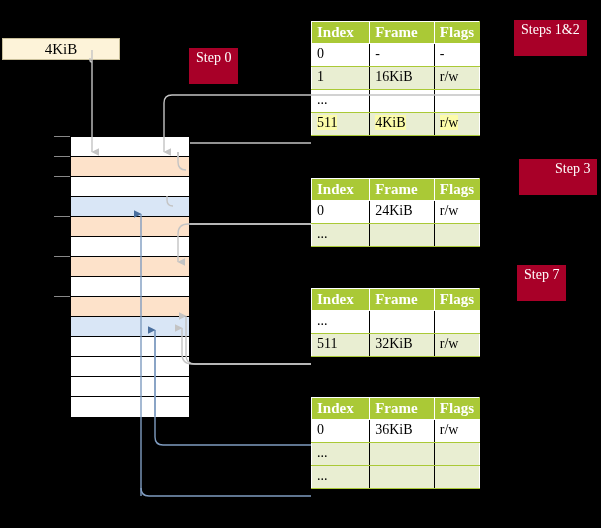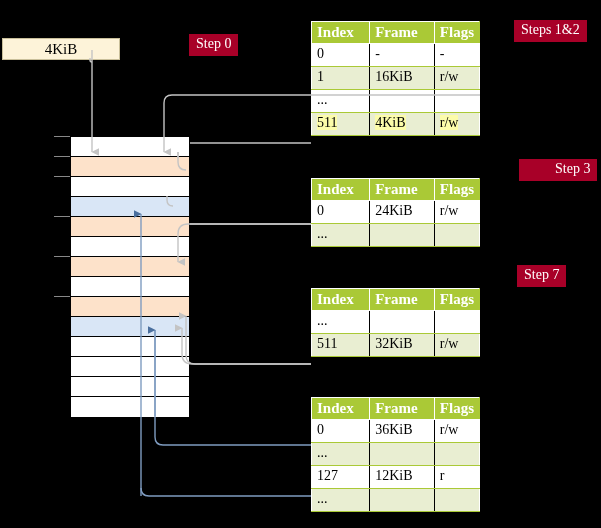--- a/index.html
+++ b/index.html
@@ -33,28 +33,28 @@
     text-align: center;
   }
 
   
   .step-badge {
     background: #a80028;
     color: #ffffff;
     font-size: 14px;
     line-height: 19px;
     padding: 0 7px;
-    height: 22px;
+    height: 36px;
     white-space: nowrap;
     box-sizing: border-box;
   }
   #badge-steps12 { left: 514px; top: 20px; }
   #badge-step3  { left: 519px; top: 159px; padding-left: 36px; }
   #badge-step4  { left: 517px; top: 265px; }
-  #badge-step0  { left: 189px; top: 34px; }
+  #badge-step0  { left: 189px; top: 48px; }
 
   
   #mem-block {
     left: 70px;
     top: 136px;
     width: 120px;
     height: 280px;
   }
   .mem-row {
     position: absolute;
@@ -252,25 +252,20 @@
       <tr class="odd">
         <td class="col-index">0</td>
         <td class="col-frame">36KiB</td>
         <td class="col-flags">r/w</td>
       </tr>
       <tr class="even">
         <td class="col-index">...</td>
         <td class="col-frame"></td>
         <td class="col-flags"></td>
       </tr>
-      <tr class="odd">
-        <td class="col-index">127</td>
-        <td class="col-frame">12KiB</td>
-        <td class="col-flags">r</td>
-      </tr>
       <tr class="even">
         <td class="col-index">...</td>
         <td class="col-frame"></td>
         <td class="col-flags"></td>
       </tr>
     </tbody>
   </table>
 
 <svg id="wires" viewBox="0 0 601 528">
   <defs>

